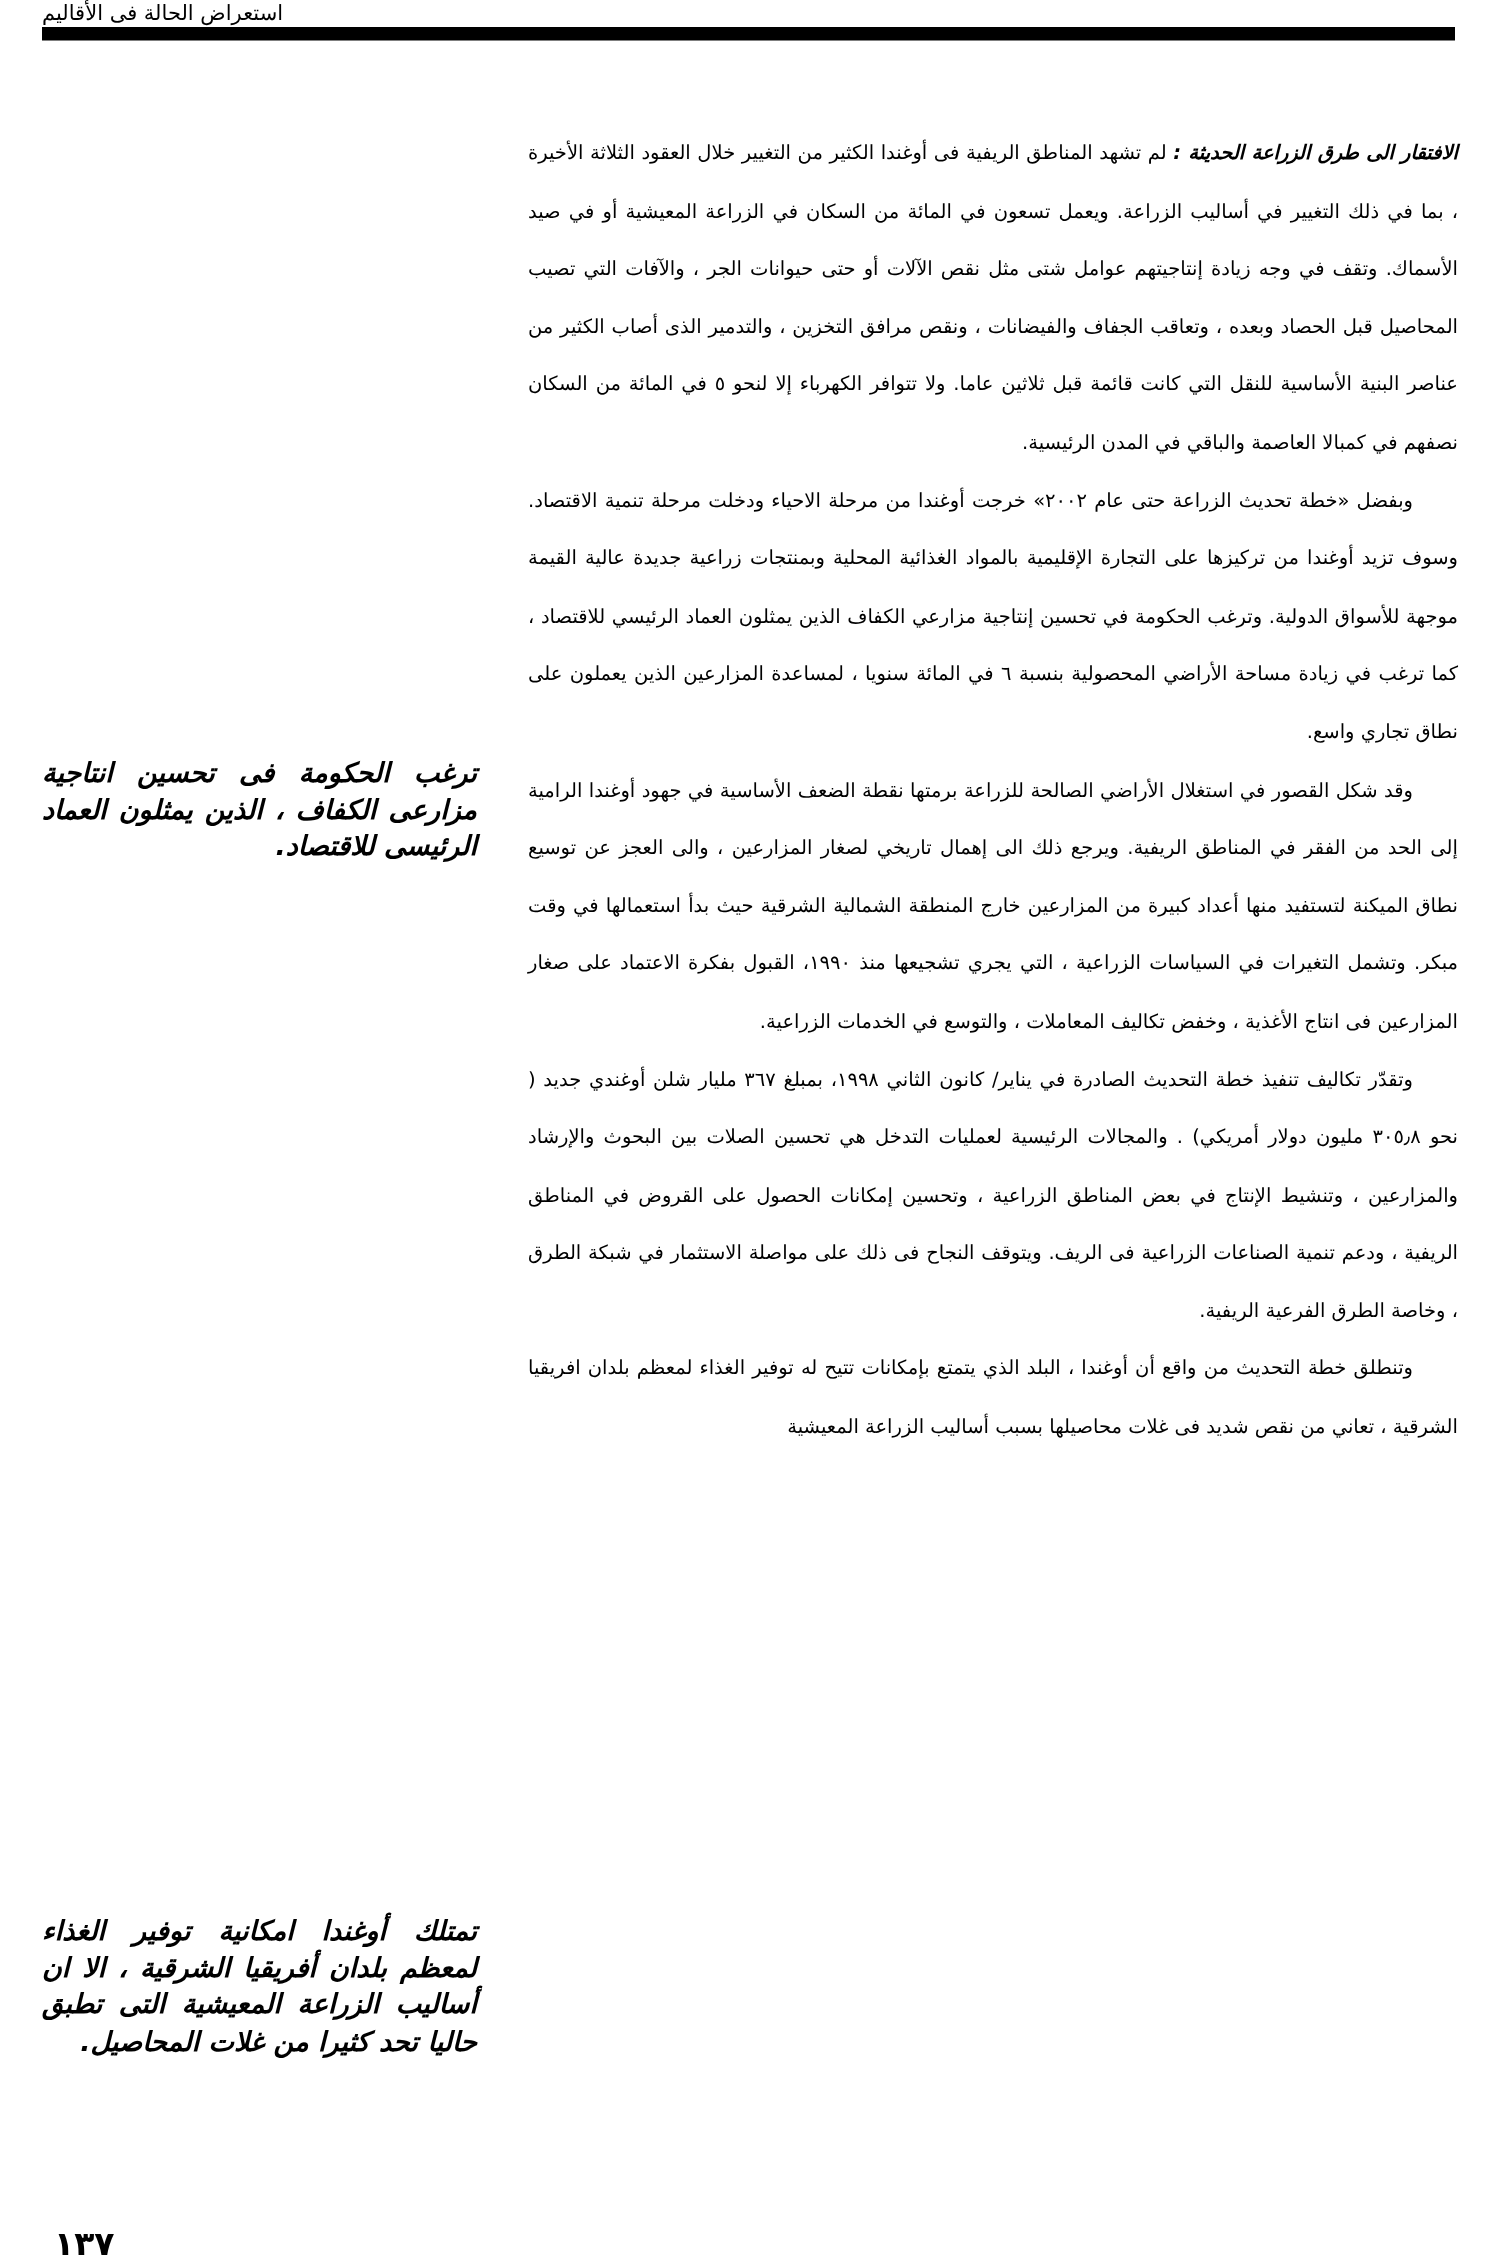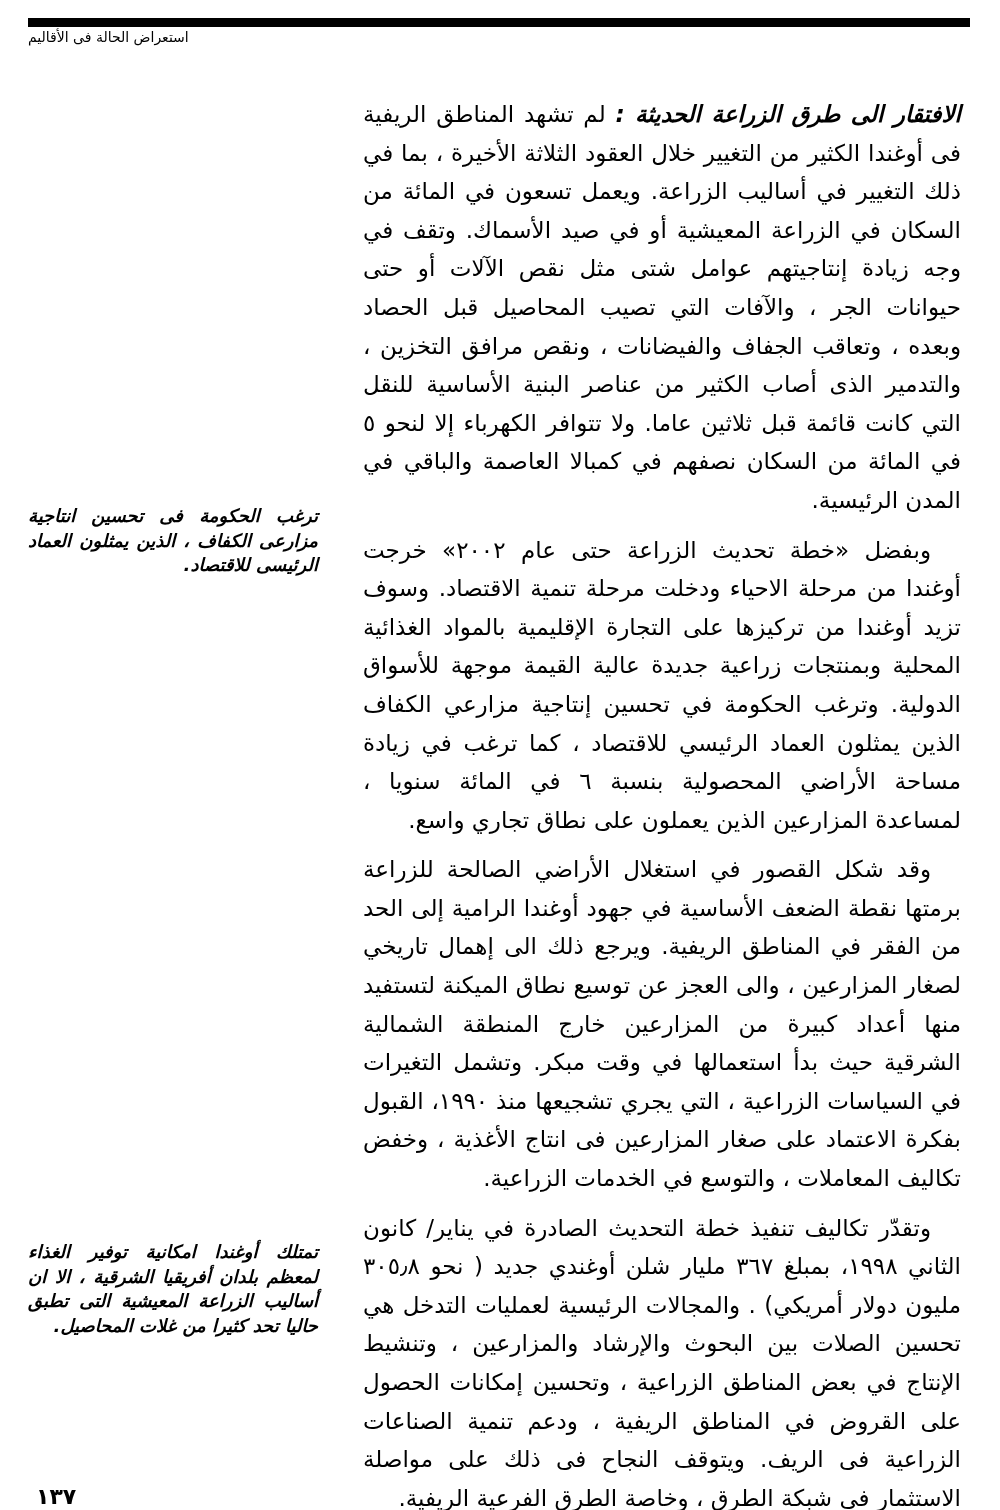--- a/index.html
+++ b/index.html
@@ -2,58 +2,59 @@
 <html lang="ar" dir="rtl"><head>
 <meta charset="utf-8">
 <style>
   html, body { margin: 0; padding: 0; background: #ffffff; }
   body {
     width: 1000px; height: 1510px; position: relative; overflow: hidden;
     font-family: "DejaVu Sans", sans-serif; color: #000;
   }
   .running-head {
     position: absolute; top: 0; left: 28px;
-    font-size: 14px; line-height: 18px; direction: rtl; margin-top: 28px;
+    font-size: 14px; line-height: 18px; direction: rtl;
   }
   .head-rule {
     position: absolute; top: 18px; left: 28px; width: 942px; height: 9px; background: #000;
   }
   .main-col {
     position: absolute; top: 84px; left: 352px; width: 620px;
     direction: rtl; text-align: justify; text-align-last: right;
   }
   .section-title {
     font-size: 22px; font-weight: bold; line-height: 38px; margin: 0 0 0 0;
   }
   .para {
-    font-size: 23px; line-height: 38.6px; margin: 11px;
+    font-size: 13px; line-height: 38.6px; margin: 0;
   }
   .para.indent { text-indent: 30px; }
   .lead-in { font-weight: bold; font-style: italic; }
   .margin-note {
     position: absolute; left: 28px; width: 290px;
     direction: rtl; text-align: justify; text-align-last: right;
     font-size: 18px; line-height: 24.5px; font-weight: bold; font-style: italic;
   }
   .note-1 { top: 504px; }
-  .note-2 { top: 1240px; }
+  .note-2 { top: 1276px; }
   .page-number {
     position: absolute; left: 36px; top: 1484px;
     font-size: 22px; font-weight: bold; direction: rtl;
   }
 </style>
 </head>
 <body>
 
 <div class="running-head">استعراض الحالة فى الأقاليم</div>
 <div class="head-rule"></div>
 
 <div class="main-col">
   <p class="para"><span class="lead-in">الافتقار الى طرق الزراعة الحديثة :</span><span> لم تشهد المناطق الريفية فى أوغندا الكثير من التغيير خلال العقود الثلاثة الأخيرة ، بما في ذلك التغيير في أساليب الزراعة. ويعمل تسعون في المائة من السكان في الزراعة المعيشية أو في صيد الأسماك. وتقف في وجه زيادة إنتاجيتهم عوامل شتى مثل نقص الآلات أو حتى حيوانات الجر ، والآفات التي تصيب المحاصيل قبل الحصاد وبعده ، وتعاقب الجفاف والفيضانات ، ونقص مرافق التخزين ، والتدمير الذى أصاب الكثير من عناصر البنية الأساسية للنقل التي كانت قائمة قبل ثلاثين عاما. ولا تتوافر الكهرباء إلا لنحو ٥ في المائة من السكان نصفهم في كمبالا العاصمة والباقي في المدن الرئيسية.</span></p>
   <p class="para indent">وبفضل «خطة تحديث الزراعة حتى عام ٢٠٠٢» خرجت أوغندا من مرحلة الاحياء ودخلت مرحلة تنمية الاقتصاد. وسوف تزيد أوغندا من تركيزها على التجارة الإقليمية بالمواد الغذائية المحلية وبمنتجات زراعية جديدة عالية القيمة موجهة للأسواق الدولية. وترغب الحكومة في تحسين إنتاجية مزارعي الكفاف الذين يمثلون العماد الرئيسي للاقتصاد ، كما ترغب في زيادة مساحة الأراضي المحصولية بنسبة ٦ في المائة سنويا ، لمساعدة المزارعين الذين يعملون على نطاق تجاري واسع.</p>
   <p class="para indent">وقد شكل القصور في استغلال الأراضي الصالحة للزراعة برمتها نقطة الضعف الأساسية في جهود أوغندا الرامية إلى الحد من الفقر في المناطق الريفية. ويرجع ذلك الى إهمال تاريخي لصغار المزارعين ، والى العجز عن توسيع نطاق الميكنة لتستفيد منها أعداد كبيرة من المزارعين خارج المنطقة الشمالية الشرقية حيث بدأ استعمالها في وقت مبكر. وتشمل التغيرات في السياسات الزراعية ، التي يجري تشجيعها منذ ١٩٩٠، القبول بفكرة الاعتماد على صغار المزارعين فى انتاج الأغذية ، وخفض تكاليف المعاملات ، والتوسع في الخدمات الزراعية.</p>
   <p class="para indent">وتقدّر تكاليف تنفيذ خطة التحديث الصادرة في يناير/ كانون الثاني ١٩٩٨، بمبلغ ٣٦٧ مليار شلن أوغندي جديد ( نحو ٣٠٥٫٨ مليون دولار أمريكي) . والمجالات الرئيسية لعمليات التدخل هي تحسين الصلات بين البحوث والإرشاد والمزارعين ، وتنشيط الإنتاج في بعض المناطق الزراعية ، وتحسين إمكانات الحصول على القروض في المناطق الريفية ، ودعم تنمية الصناعات الزراعية فى الريف. ويتوقف النجاح فى ذلك على مواصلة الاستثمار في شبكة الطرق ، وخاصة الطرق الفرعية الريفية.</p>
+  <p class="para indent">وتنطلق خطة التحديث من واقع أن أوغندا ، البلد الذي يتمتع بإمكانات تتيح له توفير الغذاء لمعظم بلدان افريقيا الشرقية ، تعاني من نقص شديد فى غلات محاصيلها بسبب أساليب الزراعة المعيشية</p>
 </div>
 
 <div class="margin-note note-1">ترغب الحكومة فى تحسين انتاجية مزارعى الكفاف ، الذين يمثلون العماد الرئيسى للاقتصاد.</div>
 <div class="margin-note note-2">تمتلك أوغندا امكانية توفير الغذاء لمعظم بلدان أفريقيا الشرقية ، الا ان أساليب الزراعة المعيشية التى تطبق حاليا تحد كثيرا من غلات المحاصيل.</div>
 
 <div class="page-number">١٣٧</div>
 
 </body></html>

